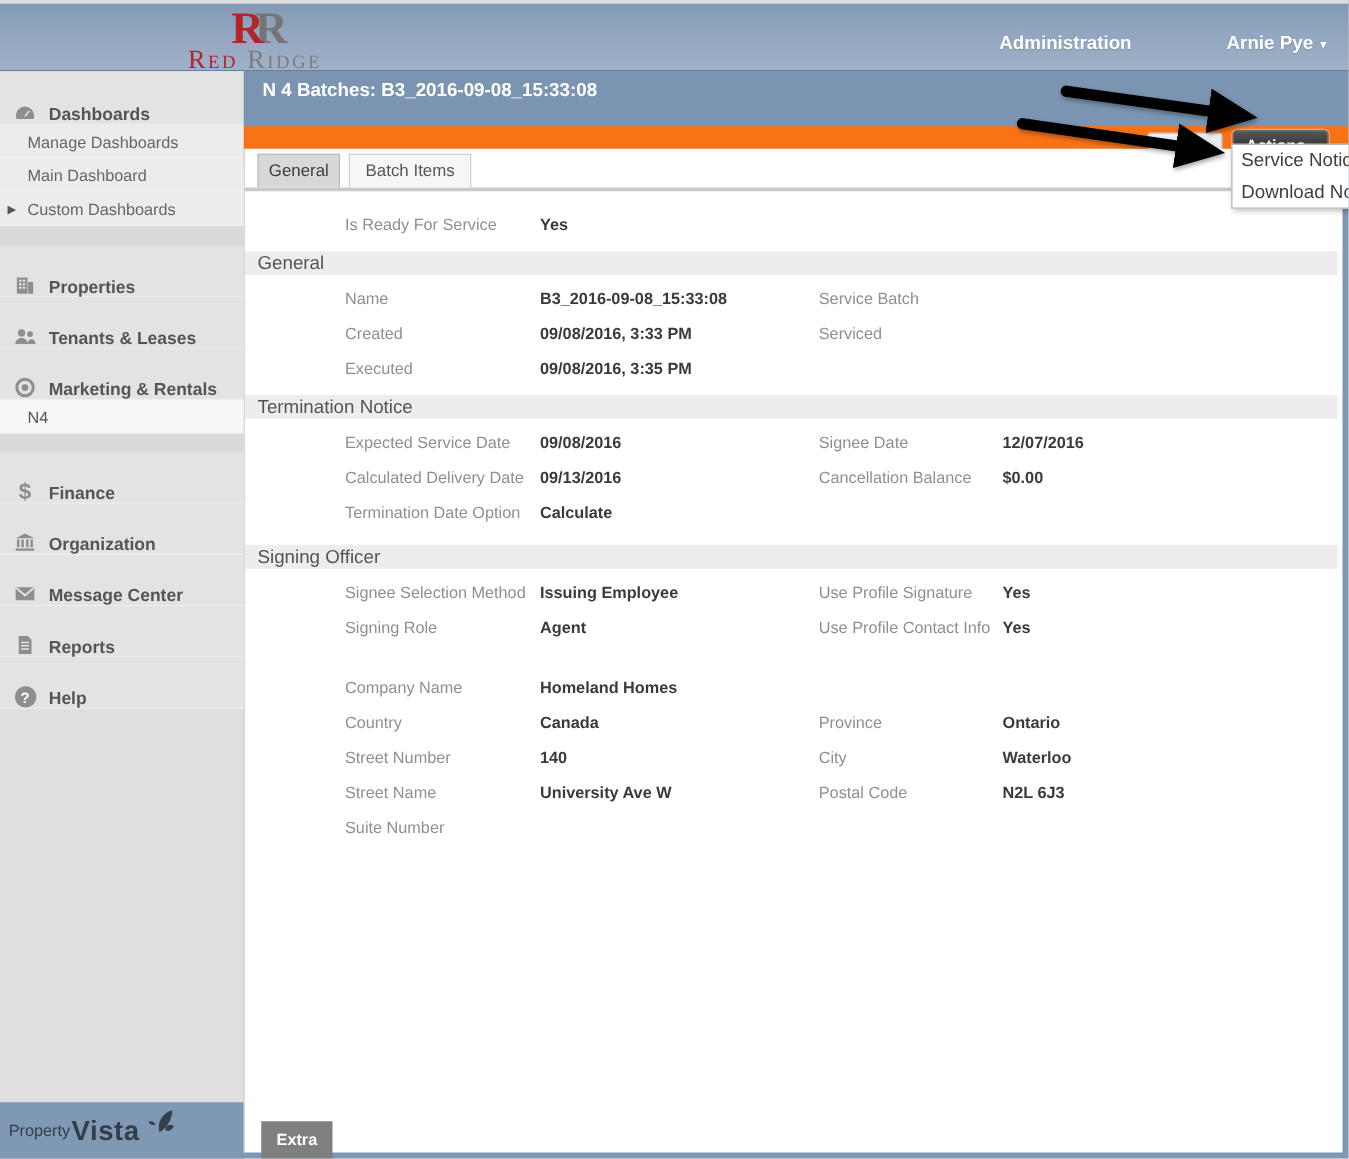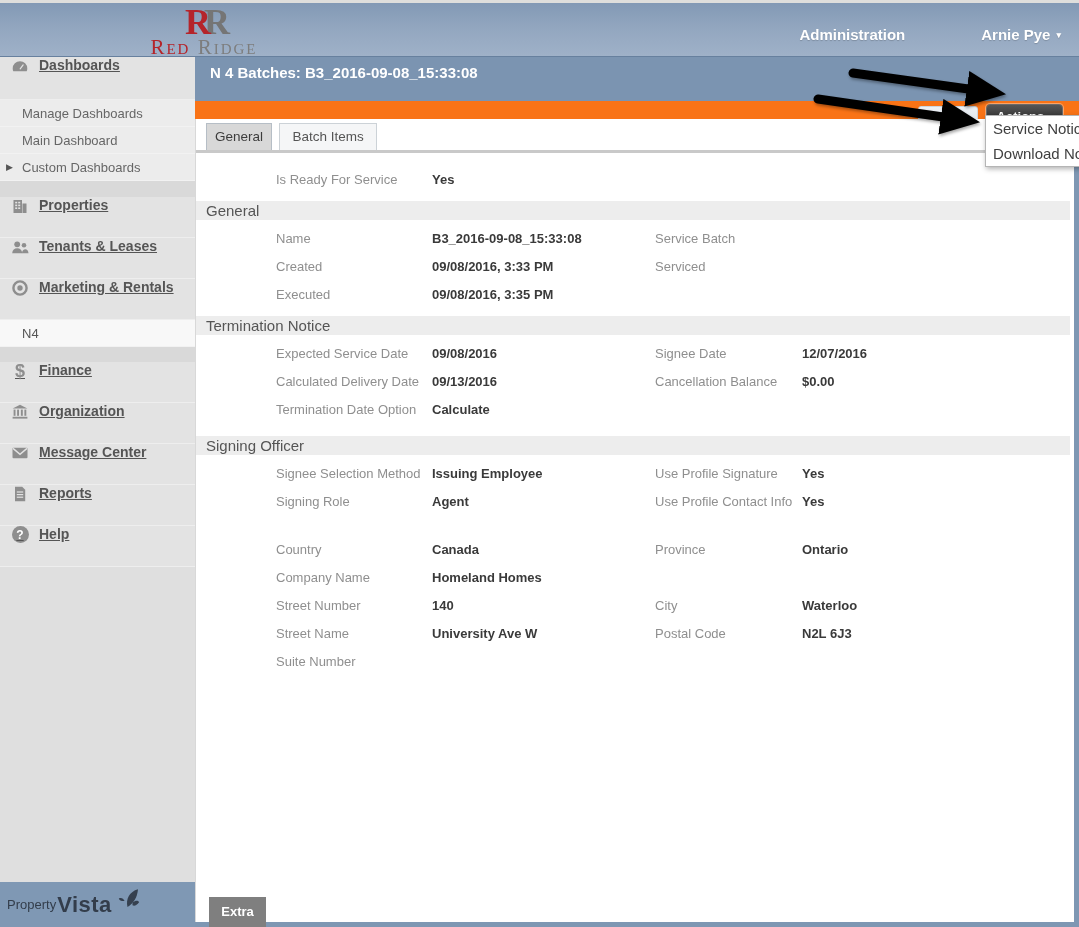--- a/index.html
+++ b/index.html
@@ -18,22 +18,22 @@
   .logo-name .nm-red{color:#b5242a;text-align:center;}
   .logo-name .nm-gray{color:#7d7d7d;}
   .logo-tag{font-size:7px;color:#6f6f66;letter-spacing:1.2px;margin-top:2px;white-space:nowrap;}
   .top-nav{position:absolute;right:18px;top:23px;display:flex;gap:40px;align-items:center;
     color:#fff;font-weight:bold;font-size:15px;text-shadow:0 1px 1px rgba(0,0,0,.18);}
   .top-nav .nav-item{cursor:pointer;display:flex;align-items:center;gap:6px;margin-left:36px;}
   .caret{font-size:9px;}
 
   
   .sidebar{position:absolute;left:0;top:57px;width:195px;height:825px;background:#dfdfdf;}
-  .sb-main{height:41px;display:flex;align-items:flex-start;padding-left:8px;box-sizing:border-box;
-    background:#e3e3e3;border-bottom:1px solid #eeeeee;color:#555;font-weight:bold;font-size:14px;cursor:pointer;text-decoration:underline;}
+  .sb-main{height:41px;display:flex;align-items:flex-end;padding-left:8px;box-sizing:border-box;
+    background:#e3e3e3;border-bottom:1px solid #eeeeee;color:#555;font-weight:bold;font-size:14px;cursor:pointer;}
   .sb-main.first{height:43px;}
   .sb-icon{width:24px;margin-right:7px;display:flex;justify-content:center;align-items:center;}
   .sb-icon svg{display:block;}
   .char-icon{font-size:18px;font-weight:bold;color:#8e8e8e;line-height:18px;}
   .help-circle{width:17px;height:17px;border-radius:50%;background:#8e8e8e;color:#fff;font-size:12px;
     font-weight:bold;display:flex;align-items:center;justify-content:center;}
   .sb-sub{height:27px;display:flex;align-items:center;padding-left:22px;box-sizing:border-box;
     background:#ececec;border-bottom:1px solid #f2f2f2;color:#666;font-size:13px;cursor:pointer;}
   .sb-sub.has-chevron{padding-left:6px;}
   .sb-chevron{width:16px;font-size:9px;color:#555;}
@@ -315,29 +315,29 @@
         <div class="frow">
           <span class="c-sp"></span>
           <span class="c-ll">Signing Role</span>
           <span class="c-lv">Agent</span>
           <span class="c-rl">Use Profile Contact Info</span>
           <span class="c-rv">Yes</span>
         </div>
         <div class="row-spacer"></div>
         <div class="frow">
           <span class="c-sp"></span>
+          <span class="c-ll">Company Name</span>
+          <span class="c-lv">Homeland Homes</span>
+        </div>
+        <div class="frow">
+          <span class="c-sp"></span>
           <span class="c-ll">Country</span>
           <span class="c-lv">Canada</span>
           <span class="c-rl">Province</span>
           <span class="c-rv">Ontario</span>
-        </div>
-        <div class="frow">
-          <span class="c-sp"></span>
-          <span class="c-ll">Company Name</span>
-          <span class="c-lv">Homeland Homes</span>
         </div>
         <div class="frow">
           <span class="c-sp"></span>
           <span class="c-ll">Street Number</span>
           <span class="c-lv">140</span>
           <span class="c-rl">City</span>
           <span class="c-rv">Waterloo</span>
         </div>
         <div class="frow">
           <span class="c-sp"></span>

